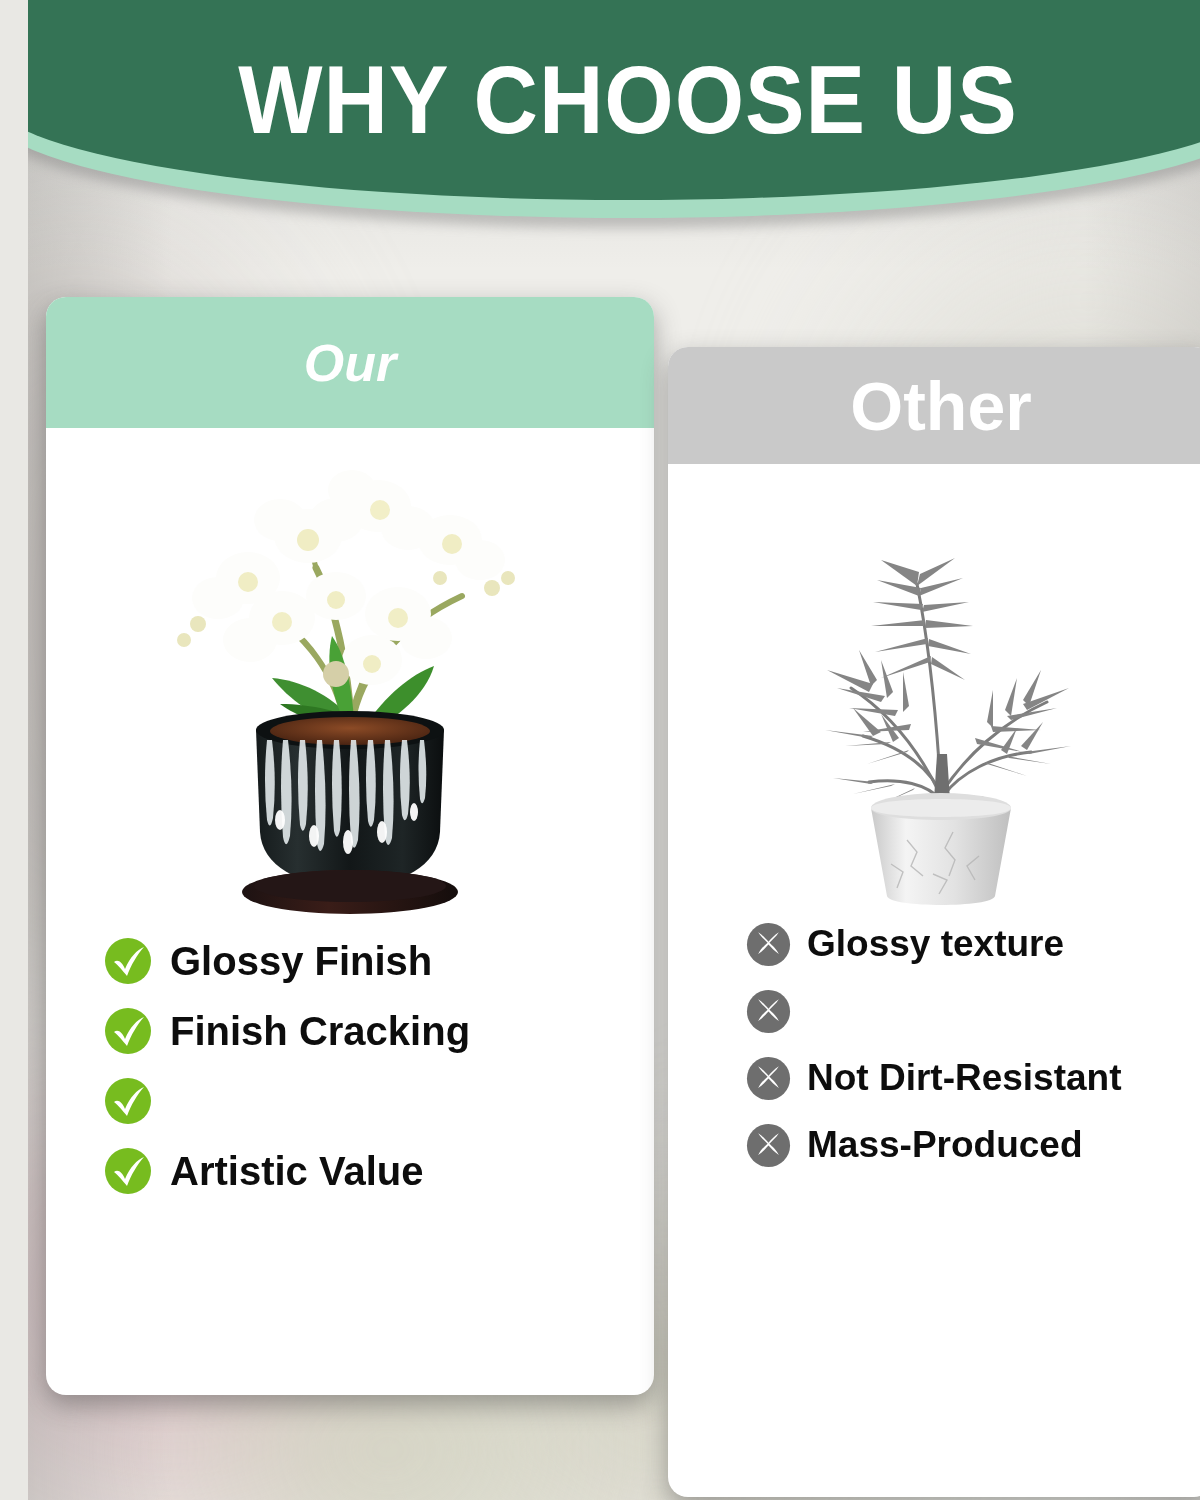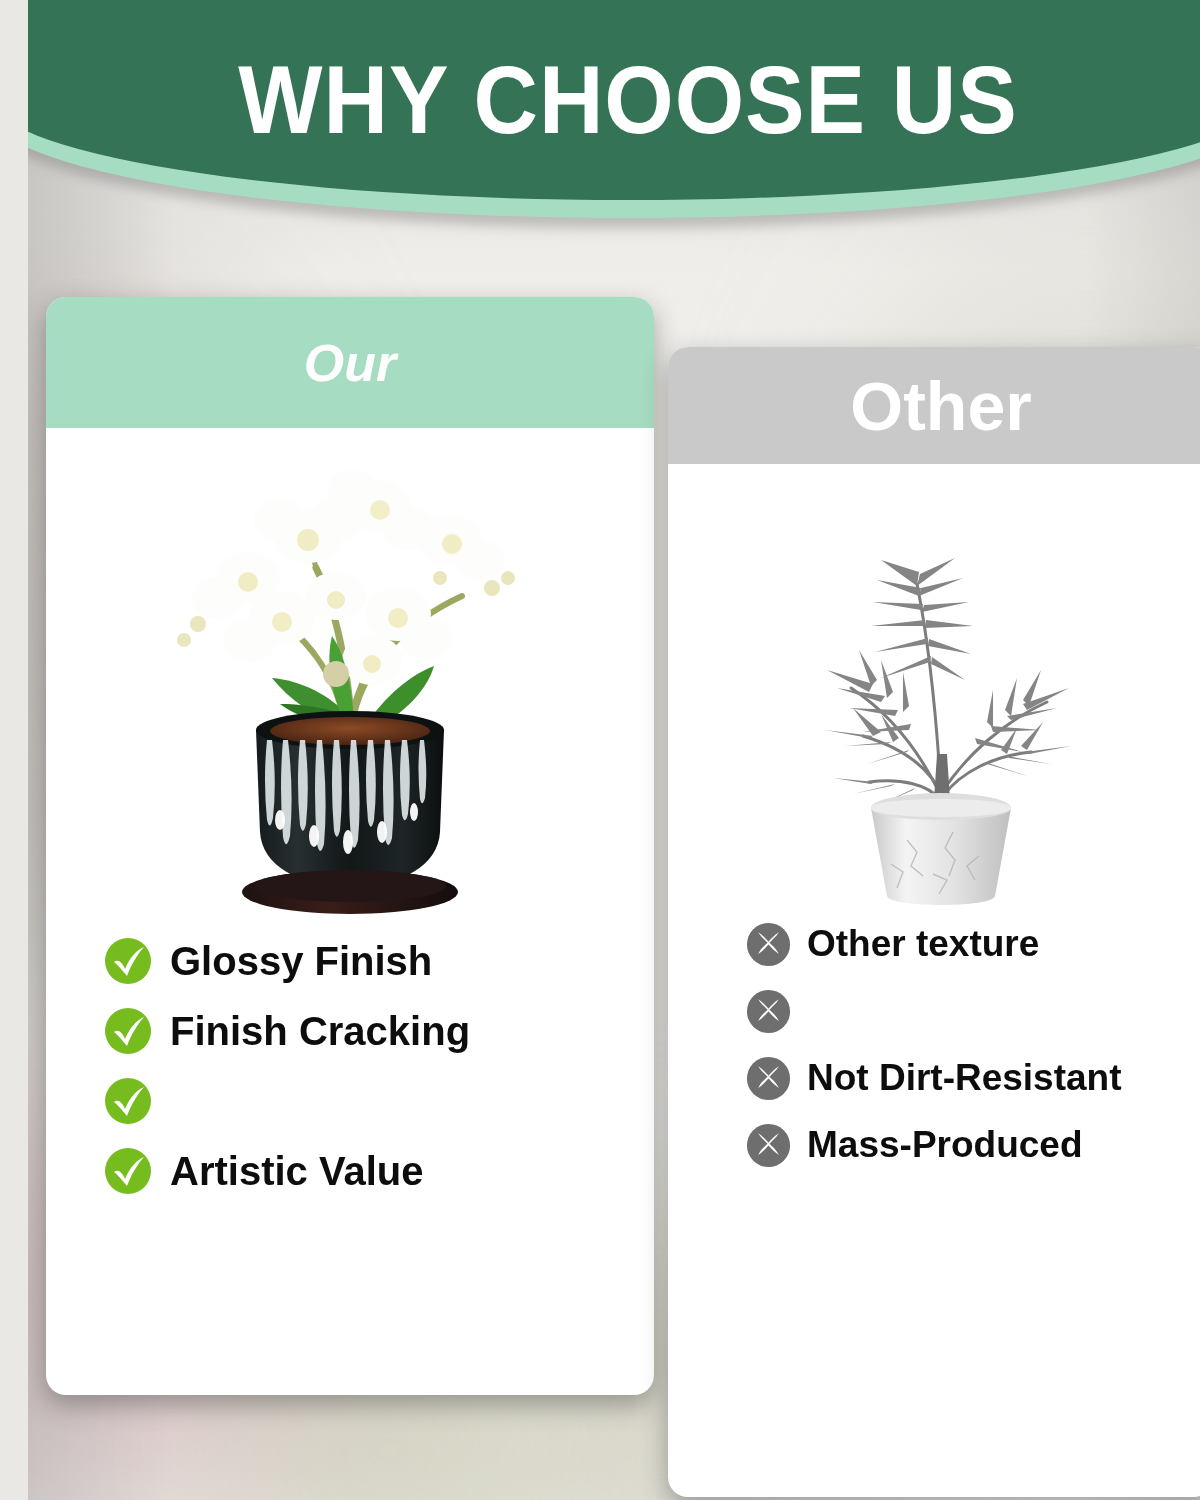--- a/index.html
+++ b/index.html
@@ -440,21 +440,21 @@
     </div>
 
     <ul class="feature-list">
       <li class="feature-item">
         <svg class="feature-icon" viewBox="0 0 48 48">
           <circle cx="24" cy="24" r="23" fill="#6e6e6e"></circle>
           <path d="M13 11 C18 14 21 18 24 21 C27 18 30 14 35 11 C32 16 28 19 25 22
                    C28 25 32 28 35 34 C30 31 27 27 24 24 C21 27 18 31 13 34
                    C16 28 20 25 23 22 C20 19 16 16 13 11 Z" fill="#ffffff"></path>
         </svg>
-        <span class="feature-label">Other texture</span>
+        <span class="feature-label">Glossy texture</span>
       </li>
       <li class="feature-item">
         <svg class="feature-icon" viewBox="0 0 48 48">
           <circle cx="24" cy="24" r="23" fill="#6e6e6e"></circle>
           <path d="M13 11 C18 14 21 18 24 21 C27 18 30 14 35 11 C32 16 28 19 25 22
                    C28 25 32 28 35 34 C30 31 27 27 24 24 C21 27 18 31 13 34
                    C16 28 20 25 23 22 C20 19 16 16 13 11 Z" fill="#ffffff"></path>
         </svg>
       </li>
       <li class="feature-item">

